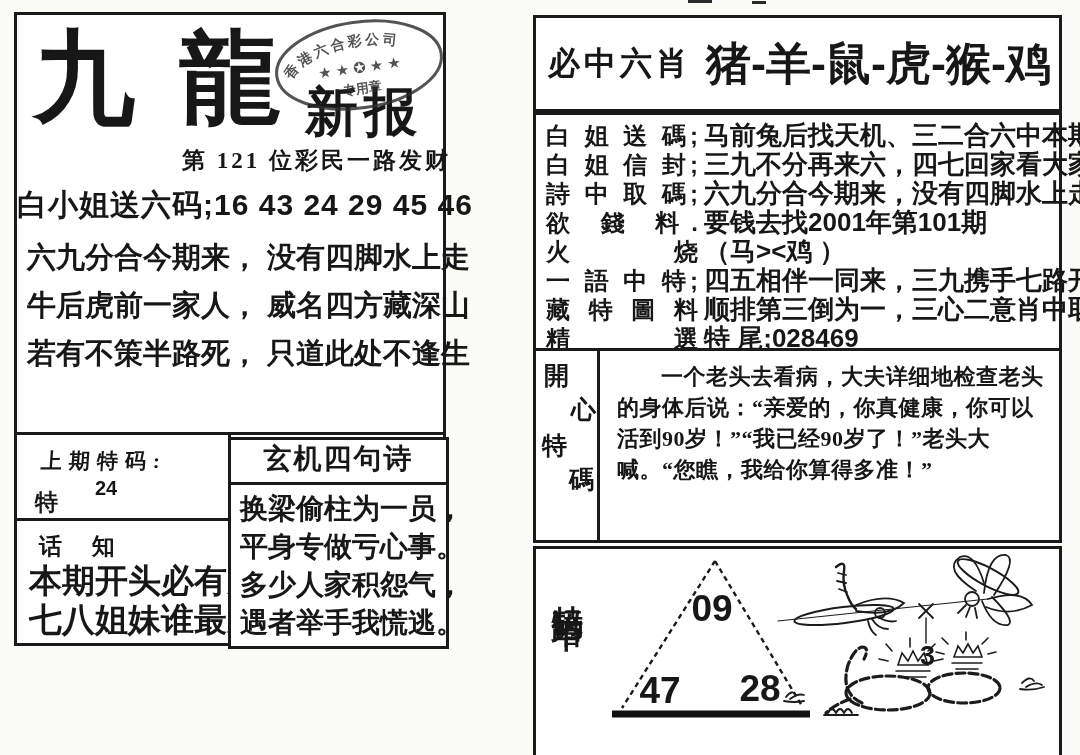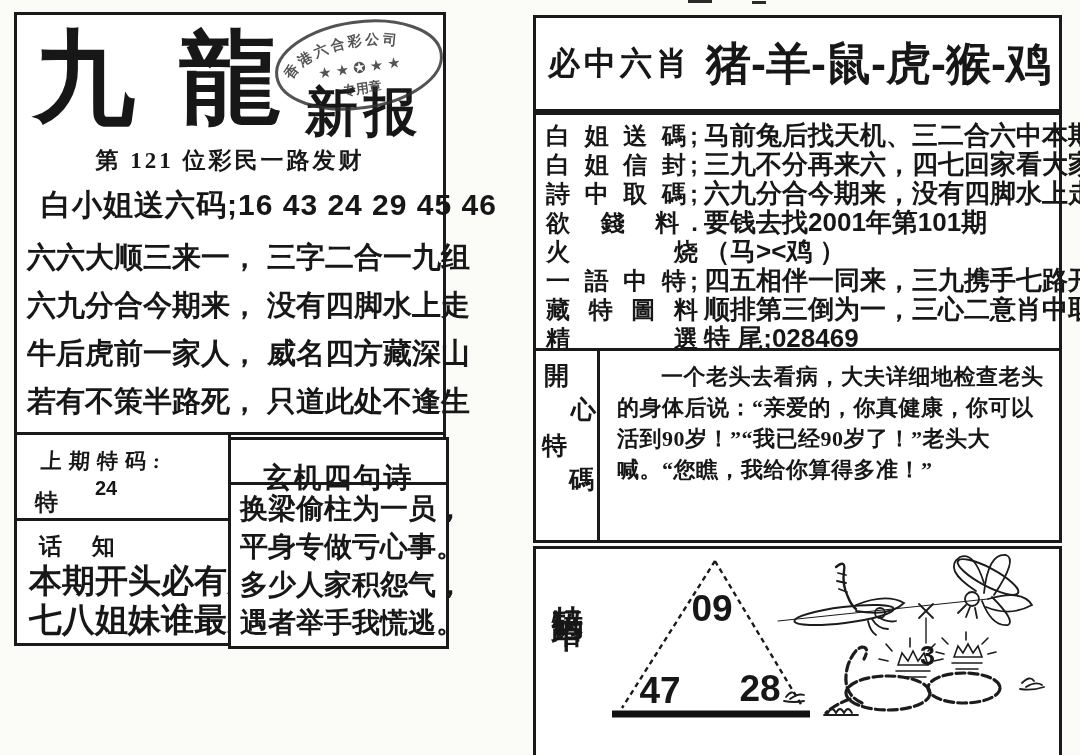--- a/index.html
+++ b/index.html
@@ -21,39 +21,39 @@
     font-size:102px; font-weight:900; letter-spacing:44px; line-height:1.05;
     white-space:nowrap;
   }
   .lp-title-sub {
     position:absolute; left:288px; top:62px;
     font-family:"Liberation Serif","DejaVu Serif",serif;
     font-size:53px; font-weight:900; letter-spacing:6px; white-space:nowrap;
   }
   .lp-stamp { position:absolute; left:248px; top:-6px; opacity:0.82; }
   .lp-subtitle {
-    position:absolute; left:0; top:130px; width:100%;
-    text-align:center; font-size:23px; font-weight:600; letter-spacing:3px;
+    position:absolute; left:8px; top:130px; width:100%;
+    text-align:right; font-size:23px; font-weight:600; letter-spacing:3px;
     font-family:"Liberation Serif","DejaVu Serif",serif;
   }
-  .lp-codes { position:absolute; left:24px; top:170px; font-size:30px; font-weight:700; letter-spacing:1px; white-space:nowrap; }
+  .lp-codes { position:absolute; left:0; top:170px; font-size:30px; font-weight:700; letter-spacing:1px; white-space:nowrap; }
   .lp-poem  { position:absolute; left:10px; top:218px; font-size:29px; font-weight:700; line-height:48px; white-space:nowrap; }
   .lp-div-h    { position:absolute; left:0; top:417px; width:100%; height:3px; background:#1a1a1a; }
   .lp-div-v    { position:absolute; left:211px; top:417px; width:3px; bottom:0; background:#1a1a1a; }
   .lp-li-header { position:absolute; left:24px; top:432px; font-size:21px; font-weight:600; letter-spacing:7px;
                   font-family:"Liberation Serif","DejaVu Serif",serif; transform:skewX(-4deg); }
   .lp-li-te     { position:absolute; left:18px; top:472px; font-size:23px; font-weight:600;
                   font-family:"Liberation Serif","DejaVu Serif",serif; }
   .lp-li-teval  { position:absolute; left:78px; top:462px; font-size:20px; font-weight:600; }
   .lp-div-h2    { position:absolute; left:0; top:503px; width:214px; height:3px; background:#1a1a1a; }
   .lp-li-notice-title { position:absolute; left:22px; top:516px; font-size:23px; font-weight:600; letter-spacing:12px;
                   font-family:"Liberation Serif","DejaVu Serif",serif; }
   .lp-li-notice { position:absolute; left:12px; top:546px; font-size:33px; font-weight:800; line-height:39px; white-space:nowrap; }
   .lp-xuanji { position:absolute; left:211px; top:422px; width:221px; height:212px; border:3px solid #1a1a1a; background:#fff; }
-  .lp-xj-header { position:absolute; left:0; top:19px; width:100%; text-align:center; font-size:28px; font-weight:800; letter-spacing:2px; }
+  .lp-xj-header { position:absolute; left:0; top:0; width:100%; text-align:center; font-size:28px; font-weight:800; letter-spacing:2px; }
   .lp-xj-div { position:absolute; left:0; top:42px; width:100%; height:3px; background:#1a1a1a; }
   .lp-xj-lines { position:absolute; left:9px; top:50px; font-size:28px; font-weight:800; line-height:38px; white-space:nowrap; }
 
   
   .panel-right { left:533px; top:15px; width:529px; height:707px; background:transparent; }
   .rp-box { position:absolute; left:0; width:529px; border:3px solid #1a1a1a; background:#fff; }
   .rp-header { top:0; height:97px; display:flex; align-items:center; padding-left:12px; }
   .rp-header-prefix { font-size:32px; font-weight:800; letter-spacing:4px; white-space:nowrap; }
   .rp-header-zodiacs { font-size:45px; font-weight:900; margin-left:14px; letter-spacing:0px; white-space:nowrap; }
   .rp-tips { top:97px; height:239px; padding:5px 0 0 10px; }
@@ -98,21 +98,20 @@
       </text>
       <text x="94" y="64" text-anchor="middle" font-size="15" font-weight="bold">★ ★ ✪ ★ ★</text>
       <text x="94" y="84" text-anchor="middle" font-size="13" font-weight="bold">专用章</text>
     </g>
   </svg>
 
   <div class="lp-subtitle">第 121 位彩民一路发财</div>
   <div class="lp-codes">白小姐送六码;16 43 24 29 45 46</div>
 
   <div class="lp-poem">
-    <div>六六大顺三来一， 三字二合一九组</div>
     <div>六九分合今期来， 没有四脚水上走</div>
     <div>牛后虎前一家人， 威名四方藏深山</div>
     <div>若有不策半路死， 只道此处不逢生</div>
   </div>
 
   <div class="lp-div-h"></div>
   <div class="lp-div-v"></div>
 
   <div class="lp-li-header">上期特码:</div>
   <div class="lp-li-te">特</div>

